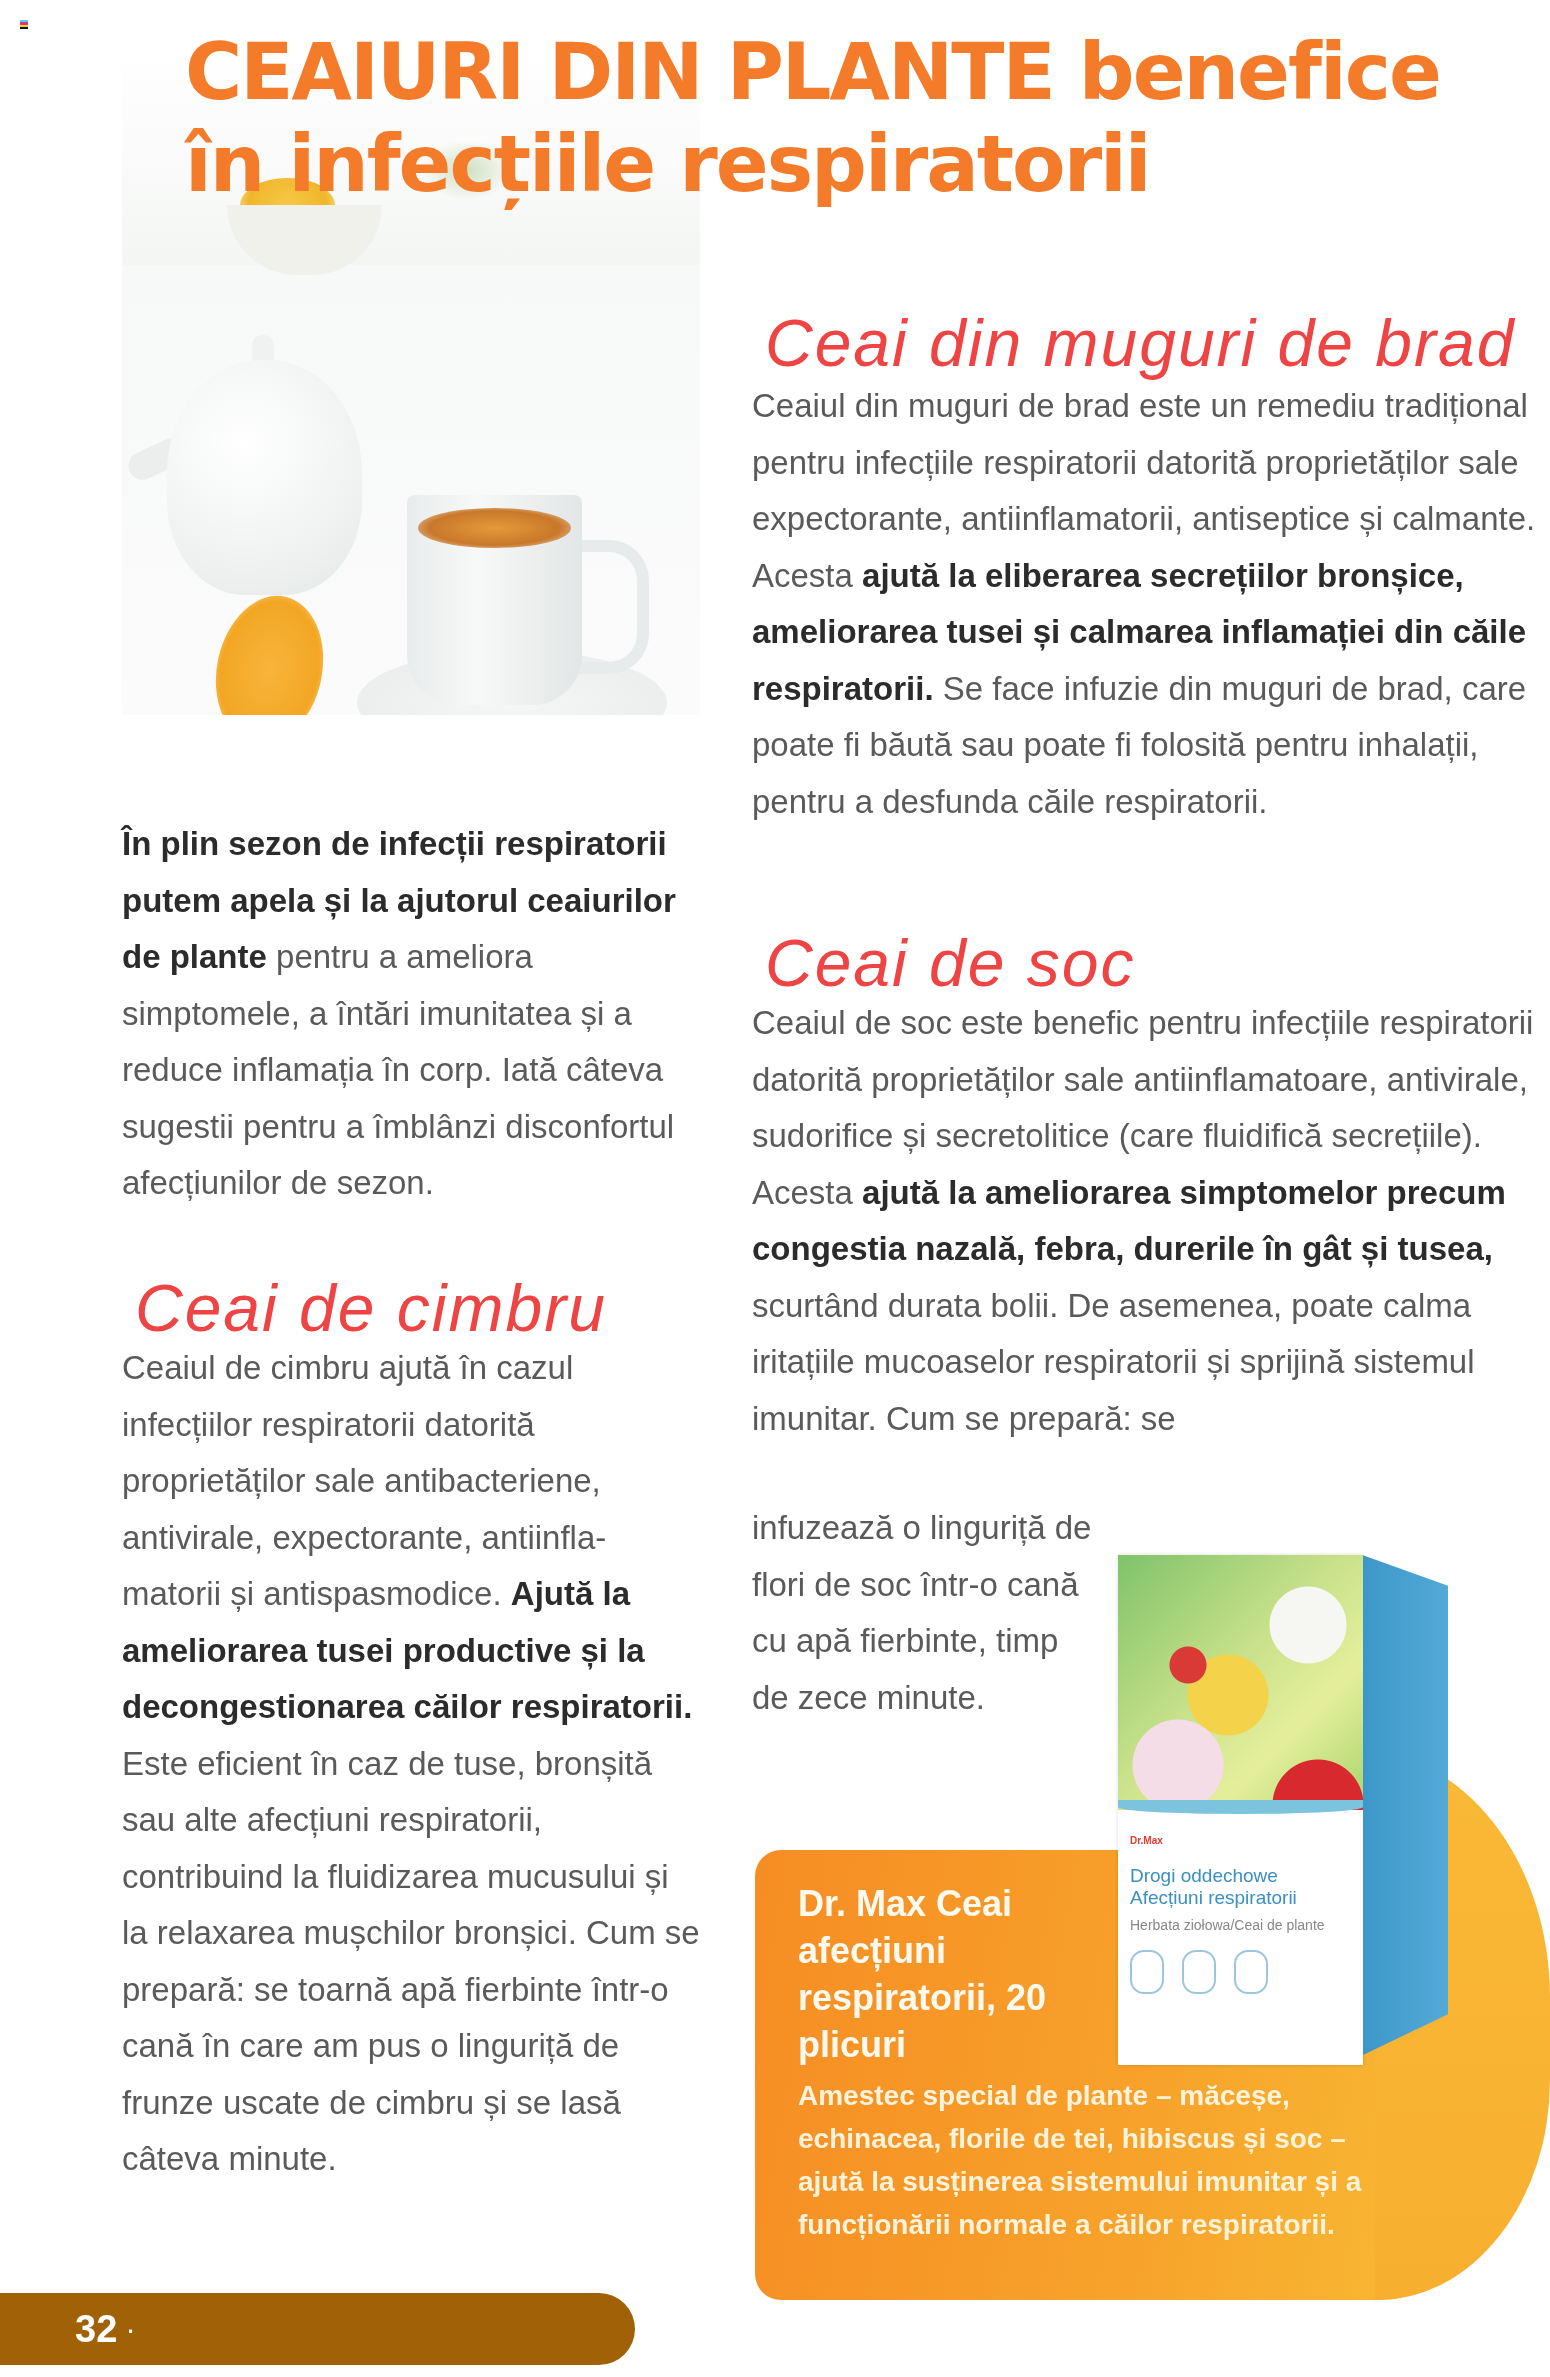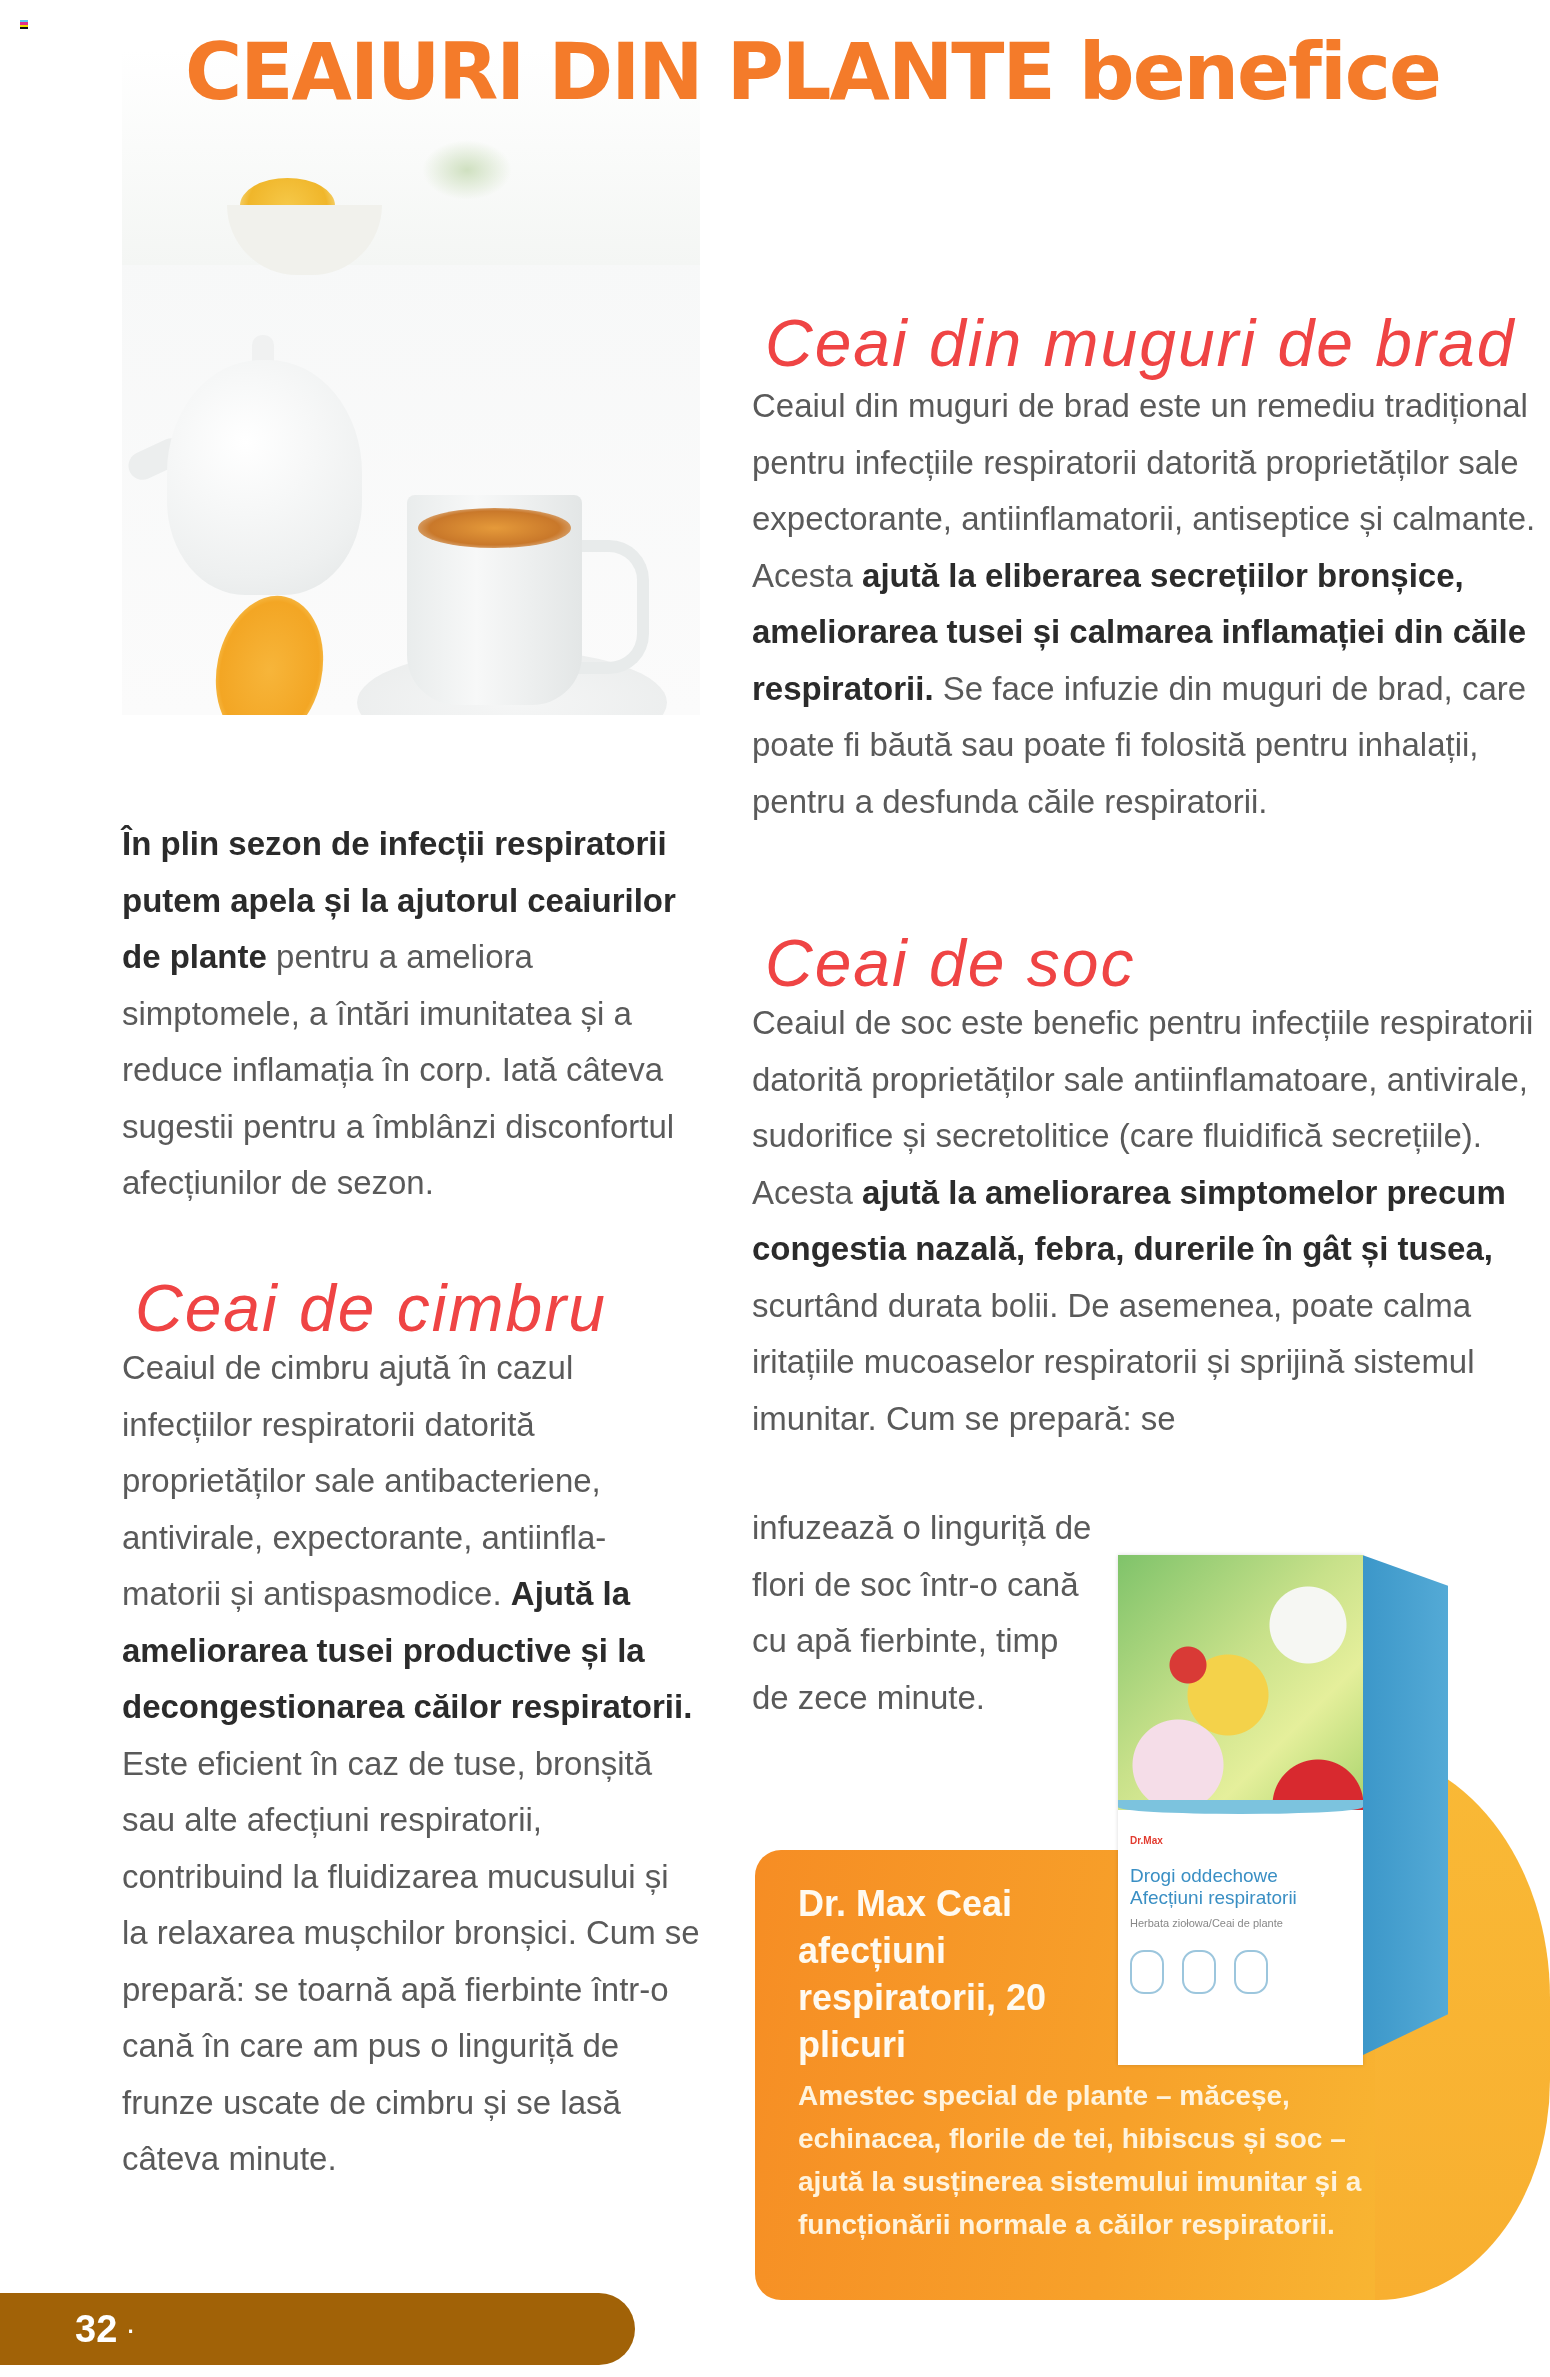--- a/index.html
+++ b/index.html
@@ -88,21 +88,21 @@
       radial-gradient(circle at 60px 210px, #c8323a 0 12px, transparent 13px),
       radial-gradient(circle at 200px 250px, #d8292f 0 45px, transparent 46px),
       radial-gradient(circle at 70px 110px, #d93a36 0 18px, transparent 19px),
       radial-gradient(circle at 110px 140px, #f4d24a 0 40px, transparent 41px),
       radial-gradient(circle at 190px 70px, #f6f7f3 0 38px, transparent 39px),
       linear-gradient(135deg, #7fc36a 0%, #c8e18a 45%, #e5ef9b 70%, #a9d46d 100%);
   }
   .product .wave { position: absolute; left: 0; top: 245px; width: 245px; height: 14px; background: #7cc3de; border-radius: 0 0 50% 50%; }
   .product .brand { position: absolute; left: 12px; top: 280px; font-size: 10px; font-weight: bold; color: #e23b2f; }
   .product .pname { position: absolute; left: 12px; top: 310px; width: 230px; font-size: 19px; line-height: 22px; color: #3a8fc4; }
-  .product .psub { position: absolute; left: 12px; top: 362px; font-size: 11px; color: #888; }
+  .product .psub { position: absolute; left: 12px; top: 362px; font-size: 14px; color: #888; }
   .product .icons { position: absolute; left: 12px; top: 395px; display: flex; gap: 18px; }
   .product .icons span { width: 30px; height: 40px; border: 2px solid #9cc6dd; border-radius: 14px; }
   .product .side { position: absolute; left: 245px; top: 0; width: 85px; height: 510px;
     background: linear-gradient(90deg, #3c97c9 0%, #54aad6 100%);
     clip-path: polygon(0 2%, 100% 8%, 100% 92%, 0 100%); }
 
   .footer-bar {
     position: absolute; left: 0; top: 2293px; width: 635px; height: 72px;
     background: #a16207; border-radius: 0 36px 36px 0;
     display: flex; align-items: center;
@@ -131,20 +131,21 @@
   <div class="teapot"></div>
   <div class="lemon-half"></div>
   <div class="saucer"></div>
   <div class="handle"></div>
   <div class="cup"></div>
   <div class="tea"></div>
 </div>
 
 <h1 class="title">
   <span>CEAIURI DIN PLANTE benefice</span><br>
+  <span>în infecțiile respiratorii</span>
 </h1>
 
 <div class="col left-col intro">
   <p><b>În plin sezon de infecții respiratorii putem apela și la ajutorul ceaiurilor de plante</b><span> pentru a ameliora simptomele, a întări imunitatea și a reduce inflamația în corp. Iată câteva sugestii pentru a îmblânzi disconfortul afecțiunilor de sezon.</span></p>
 </div>
 
 <h2 class="script h-cimbru">Ceai de cimbru</h2>
 <div class="col left-col cimbru-body">
   <p><span>Ceaiul de cimbru ajută în cazul infecțiilor respiratorii datorită proprietăților sale antibacteriene, antivirale, expectorante, antiinfla-matorii și antispasmodice. </span><b>Ajută la ameliorarea tusei productive și la decongestionarea căilor respiratorii.</b><span> Este eficient în caz de tuse, bronșită sau alte afecțiuni respiratorii, contribuind la fluidizarea mucusului și la relaxarea mușchilor bronșici. Cum se prepară: se toarnă apă fierbinte într-o cană în care am pus o linguriță de frunze uscate de cimbru și se lasă câteva minute.</span></p>
 </div>

